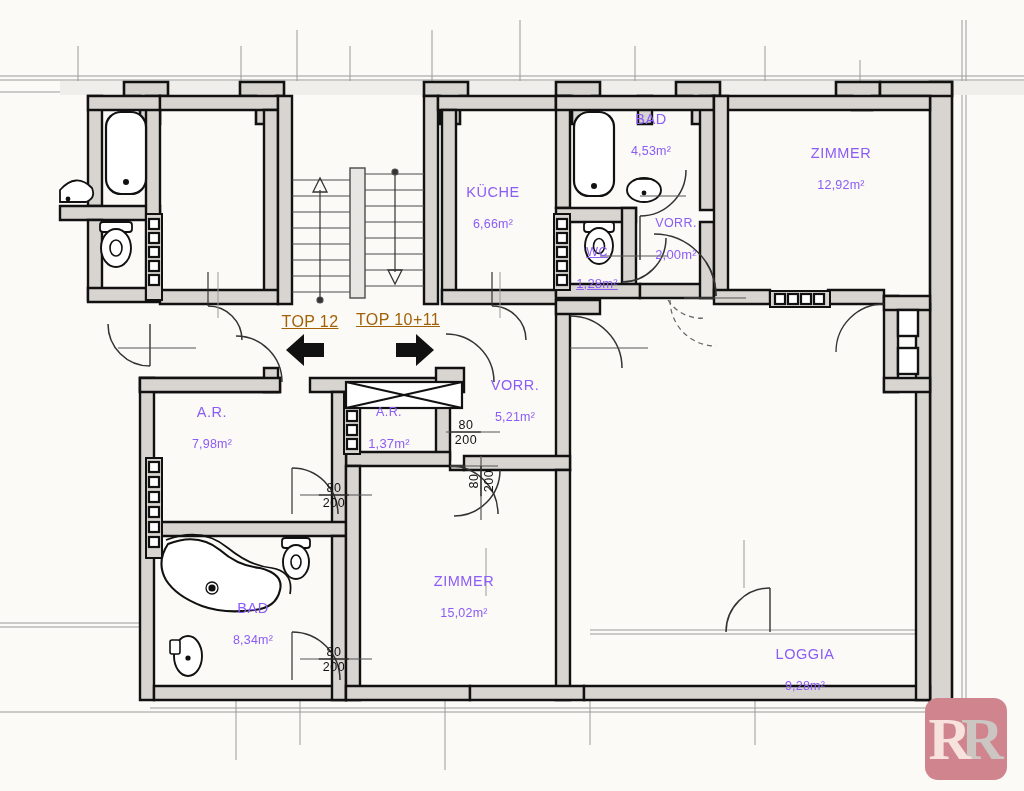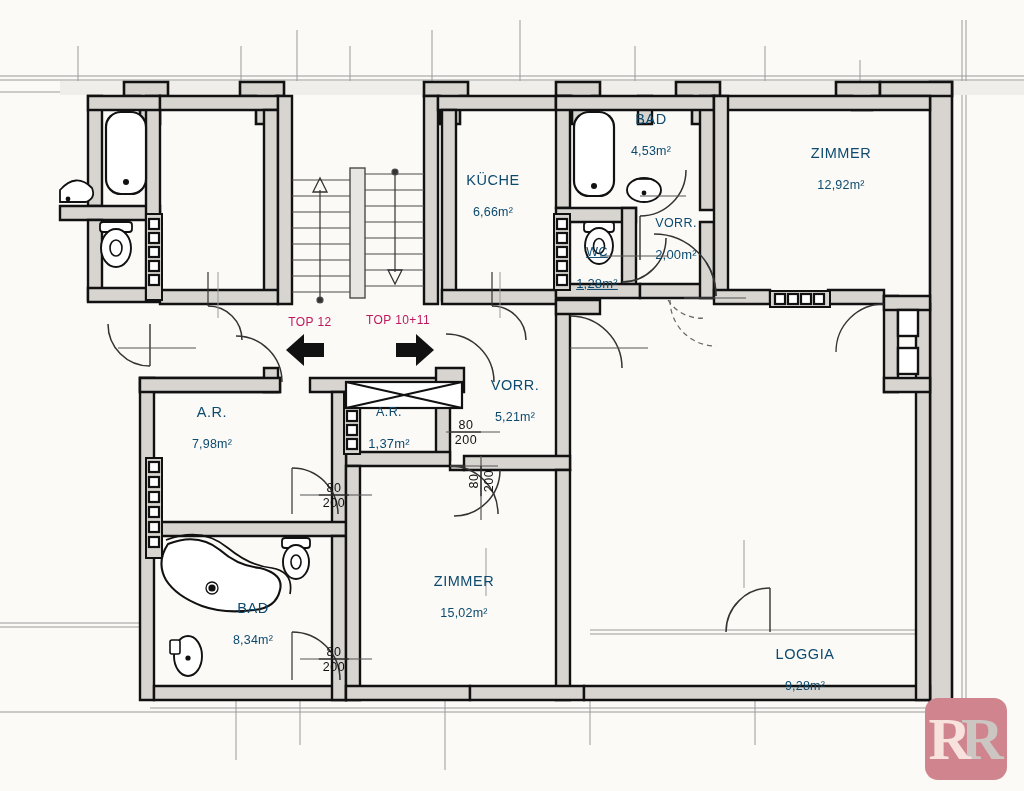--- a/index.html
+++ b/index.html
@@ -20,21 +20,21 @@
     position: absolute;
     left: 0;
     top: 0;
     width: 1024px;
     height: 791px;
     display: block;
   }
   .room-label {
     position: absolute;
     text-align: center;
-    color: #0c4a6e;
+    color: #8b5cf6;
     line-height: 1.18;
     white-space: nowrap;
     pointer-events: none;
     transform: translate(-50%, -50%);
   }
   .room-label .rl-name {
     display: block;
     font-size: 14.5px;
     letter-spacing: 0.55px;
     font-weight: 400;
@@ -42,25 +42,26 @@
   .room-label .rl-area {
     display: block;
     font-size: 12.5px;
     letter-spacing: 0.2px;
     margin-top: 16px;
   }
   .room-label.small .rl-name { font-size: 12.5px; letter-spacing: 0.4px; }
   .room-label.small .rl-area { font-size: 13px; }
   .top-label {
     position: absolute;
-    font-size: 12px;
+    font-size: 16px;
     letter-spacing: 0.4px;
-    color: #be185d;
+    color: #a16207;
     white-space: nowrap;
     transform: translate(-50%, -50%);
+    text-decoration: underline;
   }
   .door-dim {
     position: absolute;
     color: #111;
     font-size: 12.5px;
     letter-spacing: 0.5px;
     text-align: center;
     white-space: nowrap;
     transform: translate(-50%, -50%);
   }
@@ -458,21 +459,21 @@
 
     <g stroke="#9a9a9a" stroke-width="1" fill="none">
       <line x1="218" y1="272" x2="218" y2="318"></line>
       <line x1="500" y1="272" x2="500" y2="318"></line>
       <line x1="744" y1="540" x2="744" y2="588"></line>
       <line x1="486" y1="548" x2="486" y2="596"></line>
     </g>
 
   </svg>
 
-  <div class="room-label" style="left:493px; top:196px;">
+  <div class="room-label" style="left:493px; top:208px;">
     <span class="rl-name">KÜCHE</span>
     <span class="rl-area">6,66m²</span>
   </div>
 
   <div class="room-label" style="left:651px; top:135px;">
     <span class="rl-name">BAD</span>
     <span class="rl-area">4,53m²</span>
   </div>
 
   <div class="room-label" style="left:841px; top:169px;">

